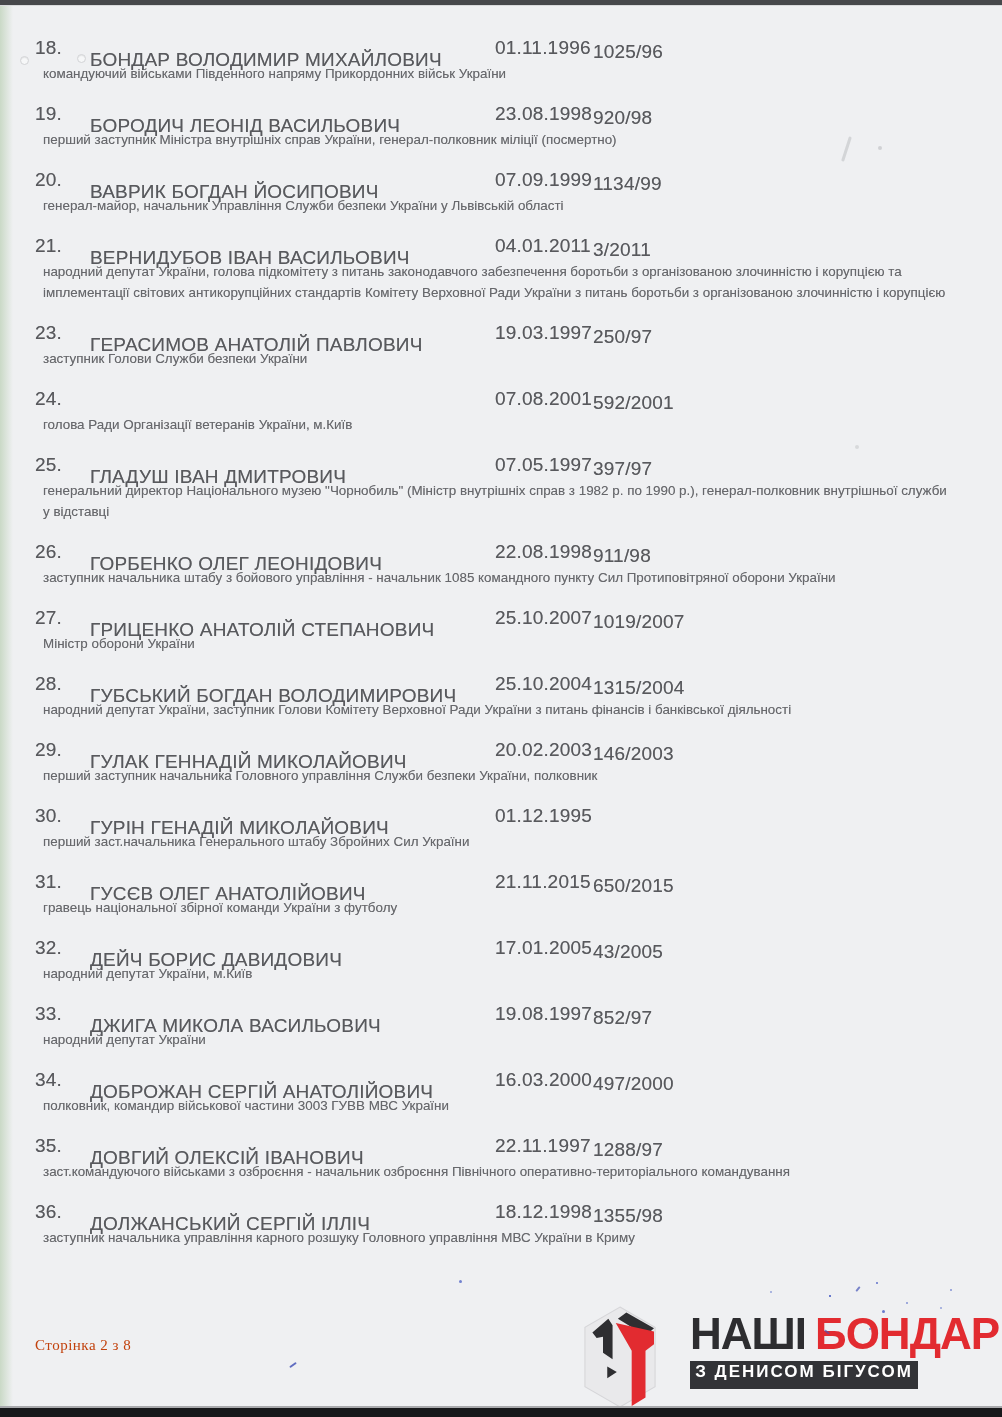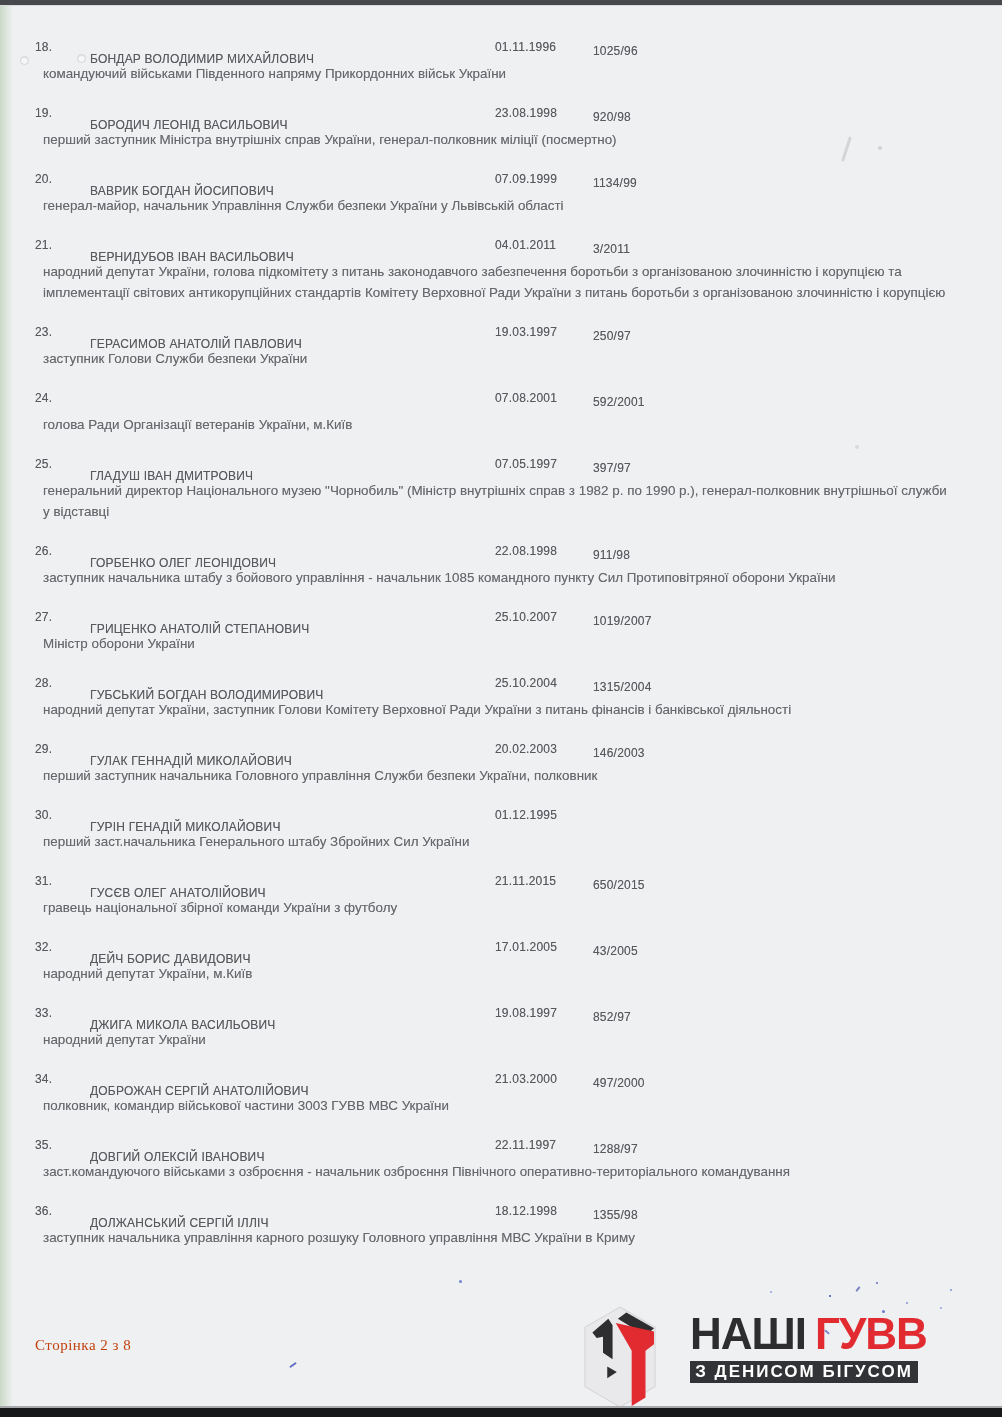--- a/index.html
+++ b/index.html
@@ -13,39 +13,39 @@
   .top-edge::after{content:"";position:absolute;left:0;top:5px;width:1002px;height:1px;background:#d9dadc;}
   .bottom-edge{position:absolute;left:0;bottom:0;width:1002px;height:9px;background:#17181a;z-index:5;}
   .bottom-edge::before{content:"";position:absolute;left:0;top:-2px;width:1002px;height:2px;background:#a8a9ac;}
   .green-edge{position:absolute;left:0;top:0;width:13px;height:1417px;z-index:1;
     background:linear-gradient(to right, rgba(182,205,175,0.65), rgba(182,205,175,0));}
   .staple{position:absolute;width:7px;height:7px;border-radius:50%;
     background:#f6f7f8;border:1px solid #d2d3d6;box-shadow:inset 0 1px 1px rgba(0,0,0,0.08);z-index:2;}
   
   .registry{position:absolute;left:35px;top:0;padding-top:37px;width:950px;z-index:3;color:#595a5e;}
   .entry{margin-bottom:19px;}
-  .entry-row{position:relative;height:21px;font-size:12px;line-height:21px;letter-spacing:0.2px;
+  .entry-row{position:relative;height:21px;font-size:19px;line-height:21px;letter-spacing:0.2px;
     color:#58595d;text-shadow:0 0 0.5px rgba(88,89,93,0.55);}
   .num{position:absolute;left:0;top:0;}
   .name{position:absolute;left:55px;top:12px;white-space:nowrap;}
   .date{position:absolute;left:435px;top:0;margin-left:25px;}
   .decree{position:absolute;left:558px;top:4px;}
   .desc{margin-left:8px;margin-top:5px;width:905px;font-size:13.4px;line-height:21px;
     color:#67686c;text-shadow:0 0 0.5px rgba(103,104,108,0.5);}
   
   .footer-page{position:absolute;left:35px;top:1337px;z-index:3;
     font-family:"Liberation Serif","DejaVu Serif",serif;font-size:15px;color:#c2410c;letter-spacing:0.5px;}
   
   .logo{position:absolute;left:572px;top:1306px;z-index:4;display:flex;align-items:flex-start;}
   .cube{width:96px;height:102px;flex:0 0 auto;}
   .logo-right{margin-left:22px;margin-top:9px;width:292px;}
   .logo-title{font-size:44px;font-weight:bold;line-height:38px;letter-spacing:-1px;white-space:nowrap;}
   .t-black{color:#2d2d30;margin-right:9px;}
   .t-red{color:#e22b30;}
-  .logo-bar{margin-top:8px;width:228px;height:22px;line-height:22px;background:#323337;
+  .logo-bar{margin-top:8px;width:228px;height:28px;line-height:22px;background:#323337;
     color:#ffffff;font-size:17px;font-weight:bold;letter-spacing:2px;text-align:center;}
   
   .speck{position:absolute;border-radius:50%;background:#3c53c0;z-index:4;}
   .slash{position:absolute;background:#4656b8;z-index:4;border-radius:1px;}
   .smudge{position:absolute;background:#c8c9cc;z-index:2;border-radius:2px;}
 </style>
 </head>
 <body>
 
 <div class="top-edge"></div>
@@ -202,21 +202,21 @@
       <span class="date">19.08.1997</span>
       <span class="decree">852/97</span>
     </div>
     <div class="desc">народний депутат України</div>
   </div>
 
   <div class="entry">
     <div class="entry-row">
       <span class="num">34.</span>
       <span class="name">ДОБРОЖАН СЕРГІЙ АНАТОЛІЙОВИЧ</span>
-      <span class="date">21.03.2000</span>
+      <span class="date">16.03.2000</span>
       <span class="decree">497/2000</span>
     </div>
     <div class="desc">полковник, командир військової частини 3003 ГУВВ МВС України</div>
   </div>
 
   <div class="entry">
     <div class="entry-row">
       <span class="num">35.</span>
       <span class="name">ДОВГИЙ ОЛЕКСІЙ ІВАНОВИЧ</span>
       <span class="date">22.11.1997</span>
@@ -240,21 +240,21 @@
 
 <div class="logo">
   <svg class="cube" viewBox="0 0 72 96">
     <polygon points="36,1 69,20 69,76 36,95 3,76 3,20" fill="#e9e9eb" stroke="#d6d6d9" stroke-width="1"></polygon>
     <path d="M10,25 L25,12 L29,18 L29,50 L20,44 L20,29 L14,30 Z" fill="#2e2e31"></path>
     <path d="M42,6 L68,21 L60,28 L34,12 Z" fill="#2e2e31"></path>
     <path d="M32,16 L68,24 L68,36 L60,42 L60,86 L47,94 L47,42 Z" fill="#e22b30"></path>
     <path d="M24,57 L33,62 L24,68 Z" fill="#2e2e31"></path>
   </svg>
   <div class="logo-right">
-    <div class="logo-title"><span class="t-black">НАШІ</span><span class="t-red">ГУВВ</span></div>
+    <div class="logo-title"><span class="t-black">НАШІ</span><span class="t-red">БОНДАР</span></div>
     <div class="logo-bar">З ДЕНИСОМ БІГУСОМ</div>
   </div>
 </div>
 
 <div class="smudge" style="left:845px;top:136px;width:3px;height:26px;transform:rotate(18deg);opacity:.7;"></div>
 <div class="smudge" style="left:878px;top:146px;width:4px;height:4px;border-radius:50%;opacity:.8;"></div>
 <div class="smudge" style="left:855px;top:445px;width:4px;height:4px;border-radius:50%;opacity:.6;"></div>
 <div class="speck" style="left:459px;top:1280px;width:3px;height:3px;opacity:.7;"></div>
 <div class="slash" style="left:292px;top:1361px;width:2px;height:8px;transform:rotate(55deg);opacity:.85;"></div>
 <div class="speck" style="left:829px;top:1295px;width:2px;height:2px;"></div>

